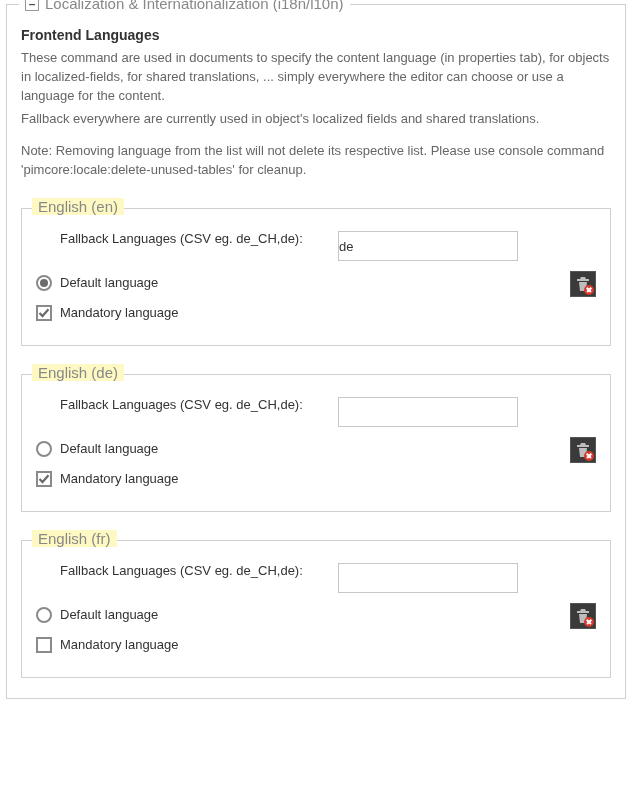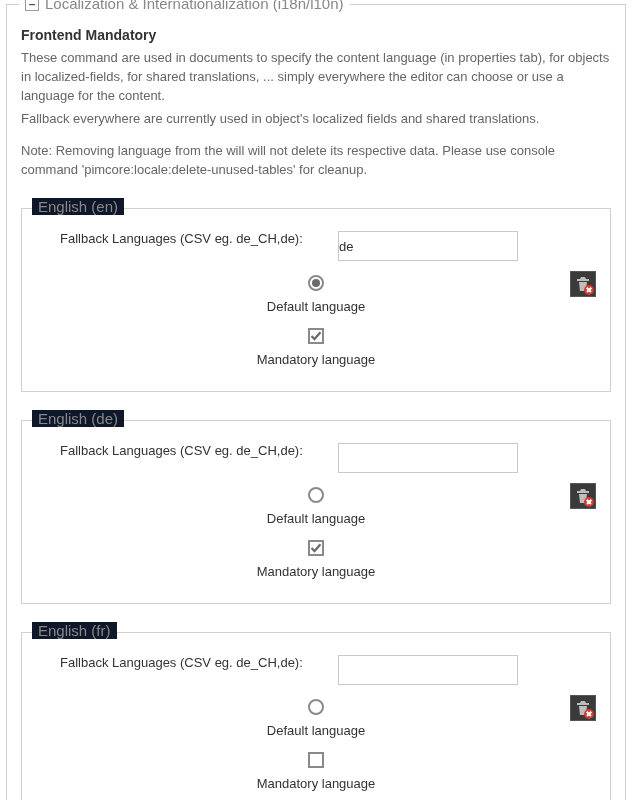--- a/index.html
+++ b/index.html
@@ -101,42 +101,41 @@
     .lang-fieldset {
       border: 1px solid #d0d0d0;
       margin-top: 28px;
       padding: 22px 14px 10px;
       position: relative;
     }
     .lang-legend {
       position: absolute;
       top: -11px;
       left: 10px;
-      background: #0f172a;
+      background: #fef9c3;
       padding: 0 6px;
       color: #888;
       font-size: 15px;
     }
     .row { display: flex; align-items: flex-start; margin-bottom: 14px; margin-left: 24px; }
     .row-label { width: 278px; color: #333; }
     .text-input {
       height: 30px;
       width: 180px;
       border: 1px solid #c8c8c8;
       padding: 0 0;
       font-size: 13px;
       color: #333;
     }
     .opt-row {
       display: flex;
-      align-items: center;
+      align-items: flex-start;
       gap: 8px;
       margin-bottom: 14px;
       position: relative;
-      flex-direction: column;
     }
     .radio {
       width: 16px; height: 16px;
       border: 2px solid #8a8a8a;
       border-radius: 50%;
       display: inline-flex;
       align-items: center;
       justify-content: center;
       background: #fff;
       cursor: pointer;
@@ -197,24 +196,24 @@
   </style>
 </head>
 <body>
 
 <div class="fieldset outer-fieldset">
   <div class="fieldset-legend">
     <span class="collapse-box">–</span>
     <span>Localization &amp; Internationalization (i18n/l10n)</span>
   </div>
 
-  <div class="subtitle">Frontend Mandatory</div>
+  <div class="subtitle">Frontend Languages</div>
   <div class="para">These command are used in documents to specify the content language (in properties tab), for objects in localized-fields, for shared translations, ... simply everywhere the editor can choose or use a language for the content.</div>
   <div class="para">Fallback everywhere are currently used in object's localized fields and shared translations.</div>
-  <div class="para note">Note: Removing language from the will will not delete its respective data. Please use console command 'pimcore:locale:delete-unused-tables' for cleanup.</div>
+  <div class="para note">Note: Removing language from the list will not delete its respective list. Please use console command 'pimcore:locale:delete-unused-tables' for cleanup.</div>
 
 
   <div id="languages-container">
   <div class="lang-fieldset">
     <div class="lang-legend">English (en)</div>
 
     <div class="row">
       <div class="row-label">Fallback Languages (CSV eg. de_CH,de):</div>
       <input type="text" class="text-input" value="de" style="">
     </div>

